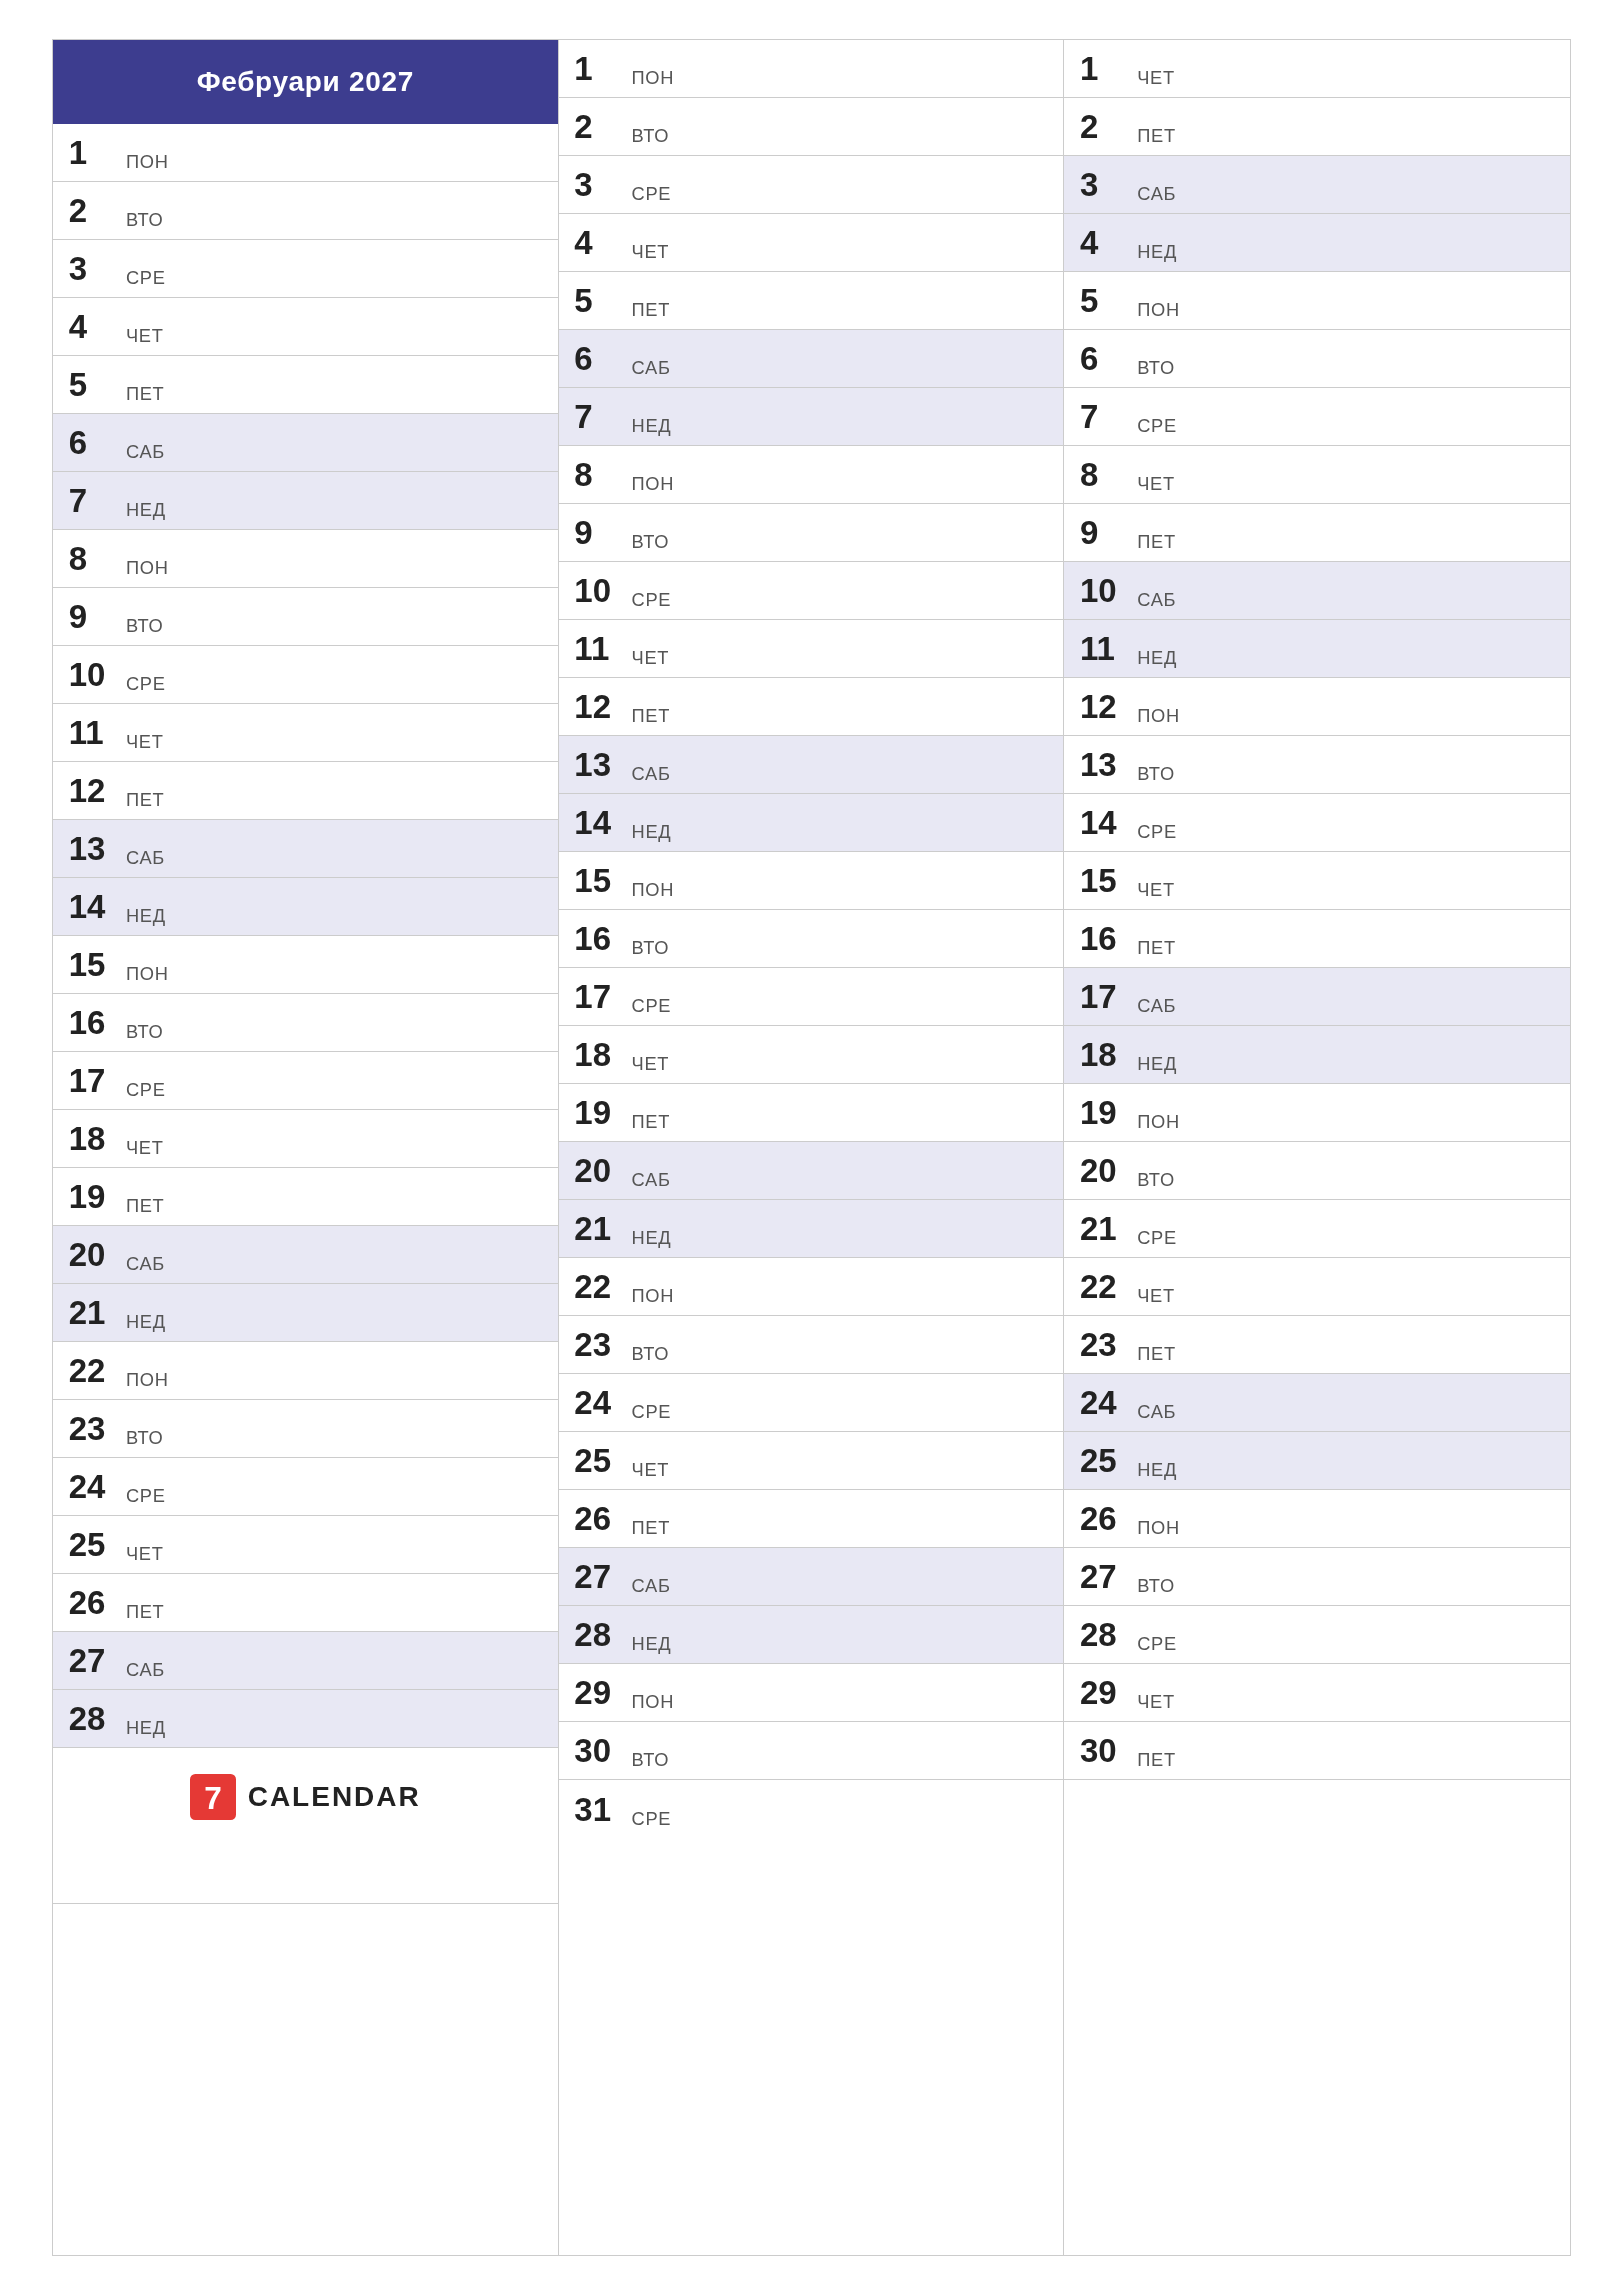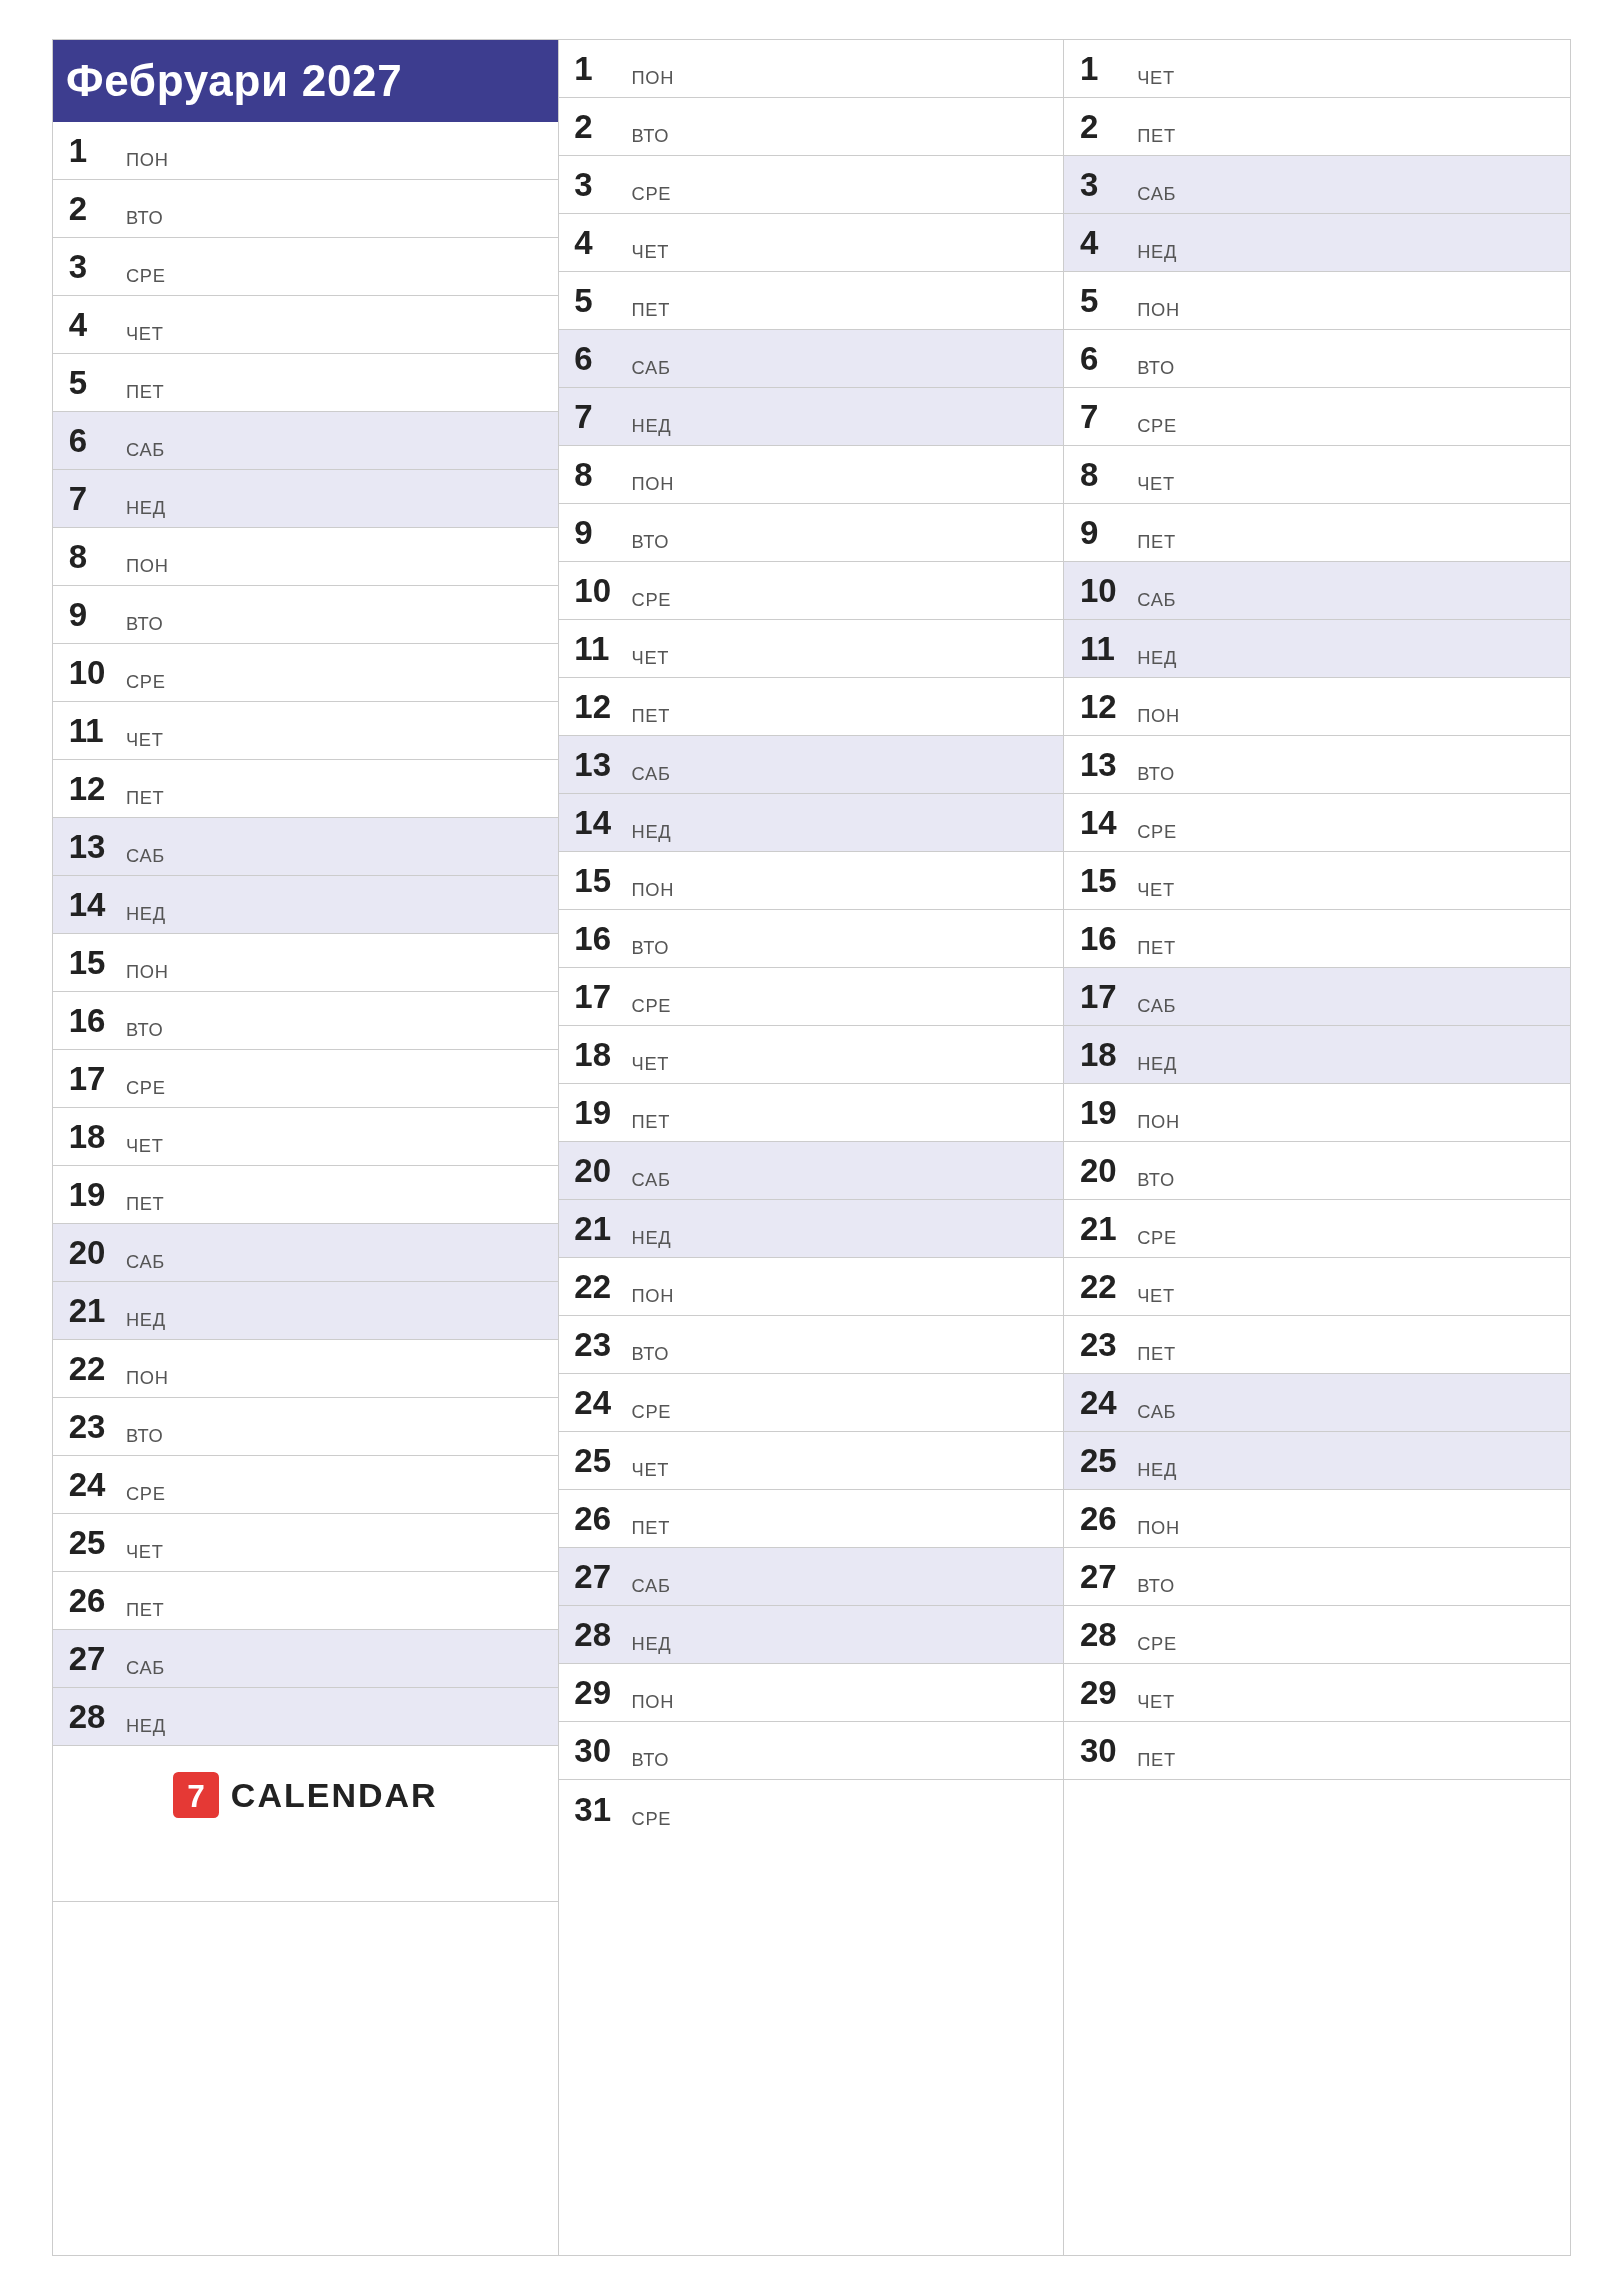--- a/index.html
+++ b/index.html
@@ -27,24 +27,24 @@
       display: flex;
       flex-direction: column;
       border-right: 1.3px solid #cccccc;
     }
     .month-column:last-child {
       border-right: none;
     }
     .month-header {
       background: #3d3d8f;
       color: #ffffff;
-      text-align: left;
-      font-size: 44px;
+      text-align: center;
+      font-size: 28px;
       font-weight: bold;
-      padding: 16px 13px;
+      padding: 26px 13px;
       letter-spacing: 0.7px;
     }
     .day-row {
       display: flex;
       flex-direction: row;
       align-items: center;
       border-bottom: 1px solid #cccccc;
       min-height: 58px;
       padding: 5.2px 15.7px;
     }
@@ -81,21 +81,21 @@
       padding: 26px 13px;
       min-height: 58px;
       border-top: none;
     }
     .logo-container {
       display: flex;
       align-items: center;
       gap: 11.8px;
     }
     .logo-text {
-      font-size: 34px;
+      font-size: 28px;
       font-weight: bold;
       color: #222222;
       letter-spacing: 2px;
     }
   </style>
 </head>
 <body>
 
 <div class="calendar-container">
   <div class="calendar-grid" id="calendar-grid">

